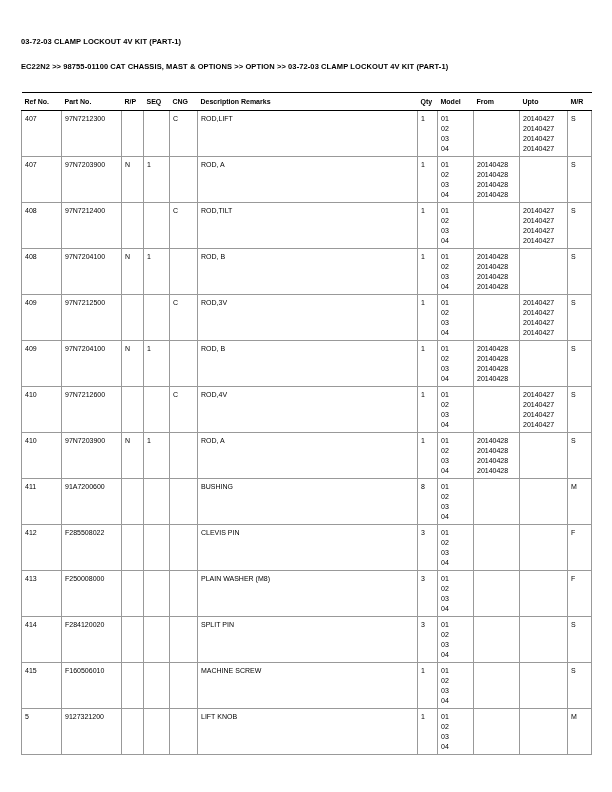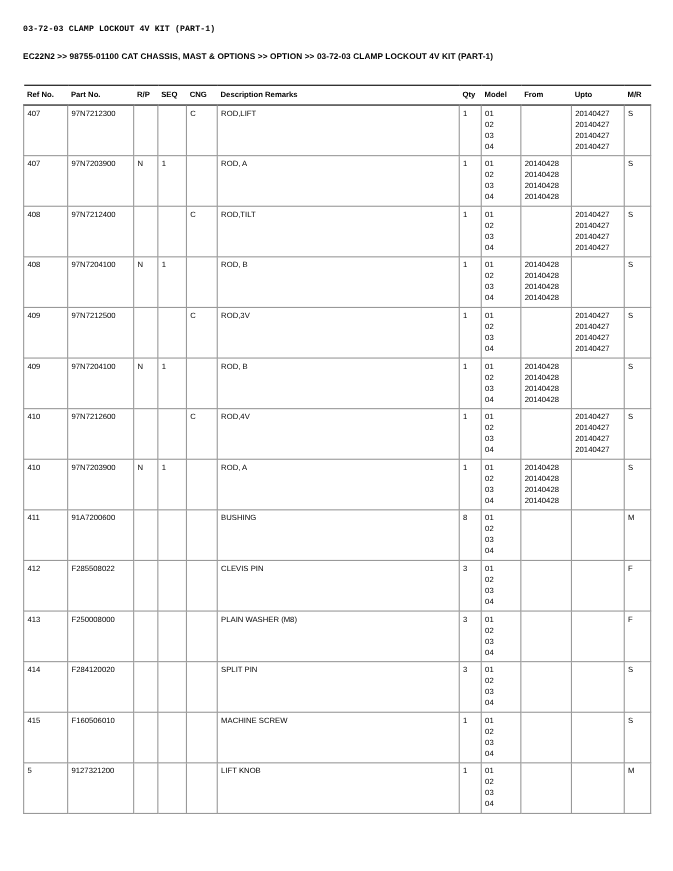--- a/index.html
+++ b/index.html
@@ -15,22 +15,21 @@
     position: relative;
     overflow: hidden;
   }
   .page {
     padding: 19px 21px 0 21px;
   }
   .doc-title {
     font-size: 7.5px;
     font-weight: bold;
     letter-spacing: 0.1px;
-    margin: 4px 0 14px 0;
-    font-family: Liberation Mono, monospace;
+    margin: 18px 0 14px 0;
   }
   .breadcrumb {
     font-size: 7.5px;
     font-weight: bold;
     letter-spacing: 0.1px;
     margin: 16px 0 21px 0;
   }
   table.parts {
     border-collapse: collapse;
     table-layout: fixed;

